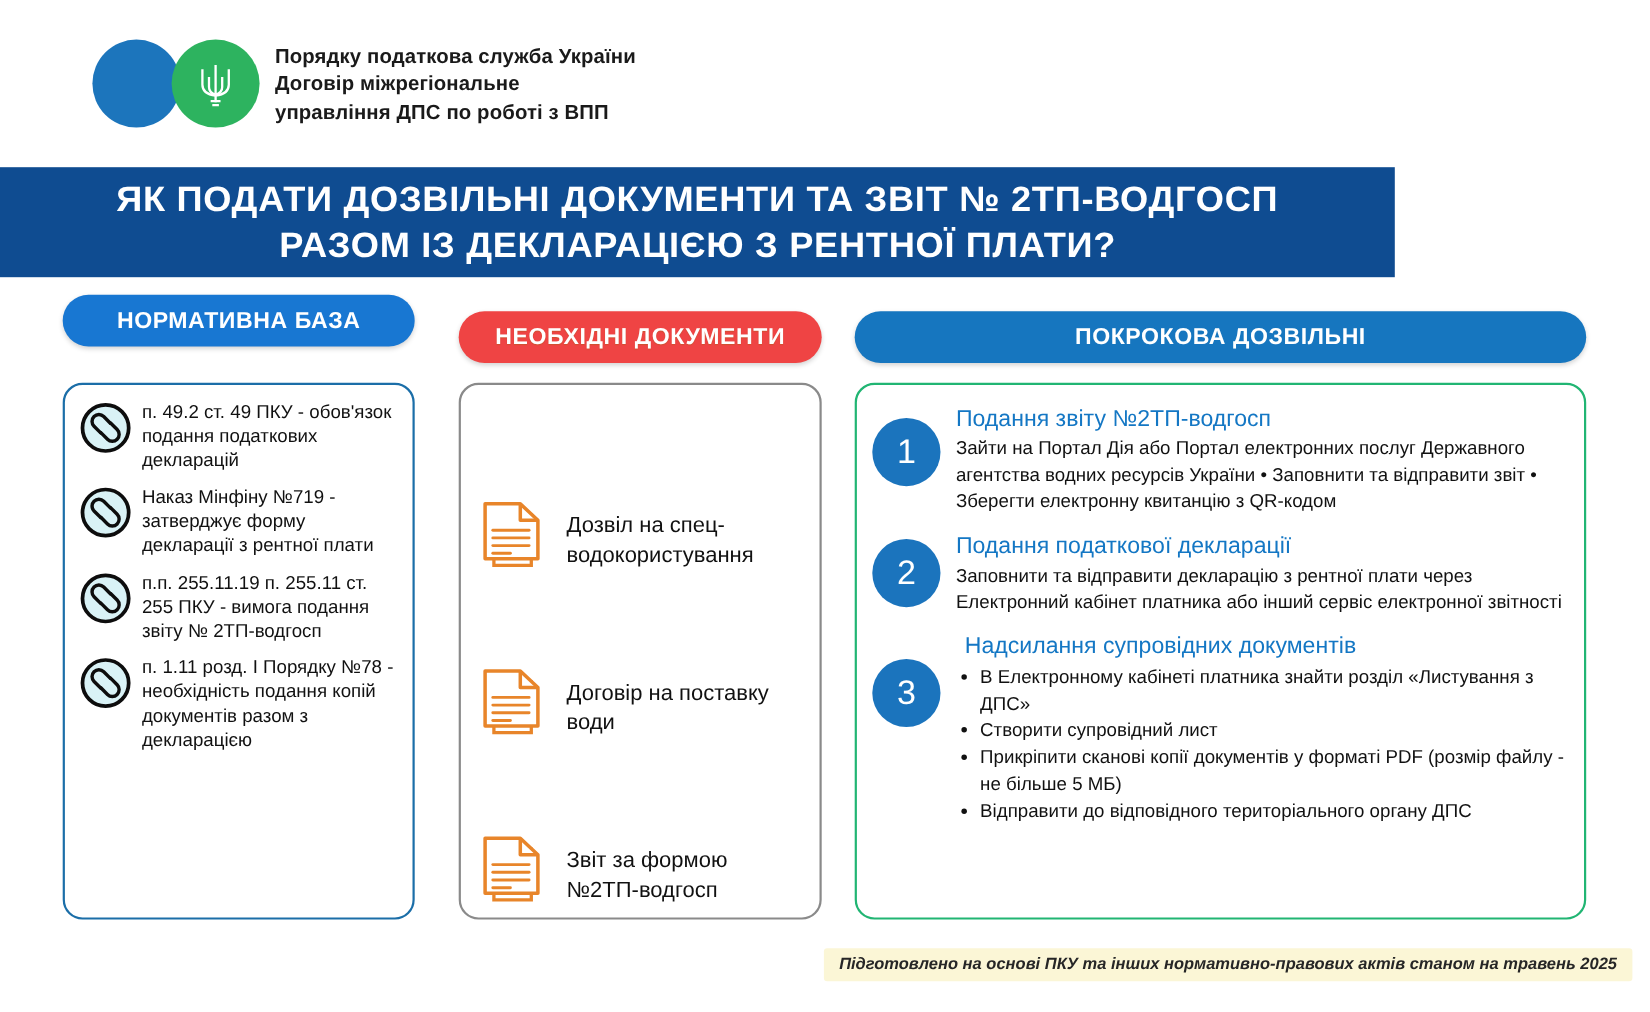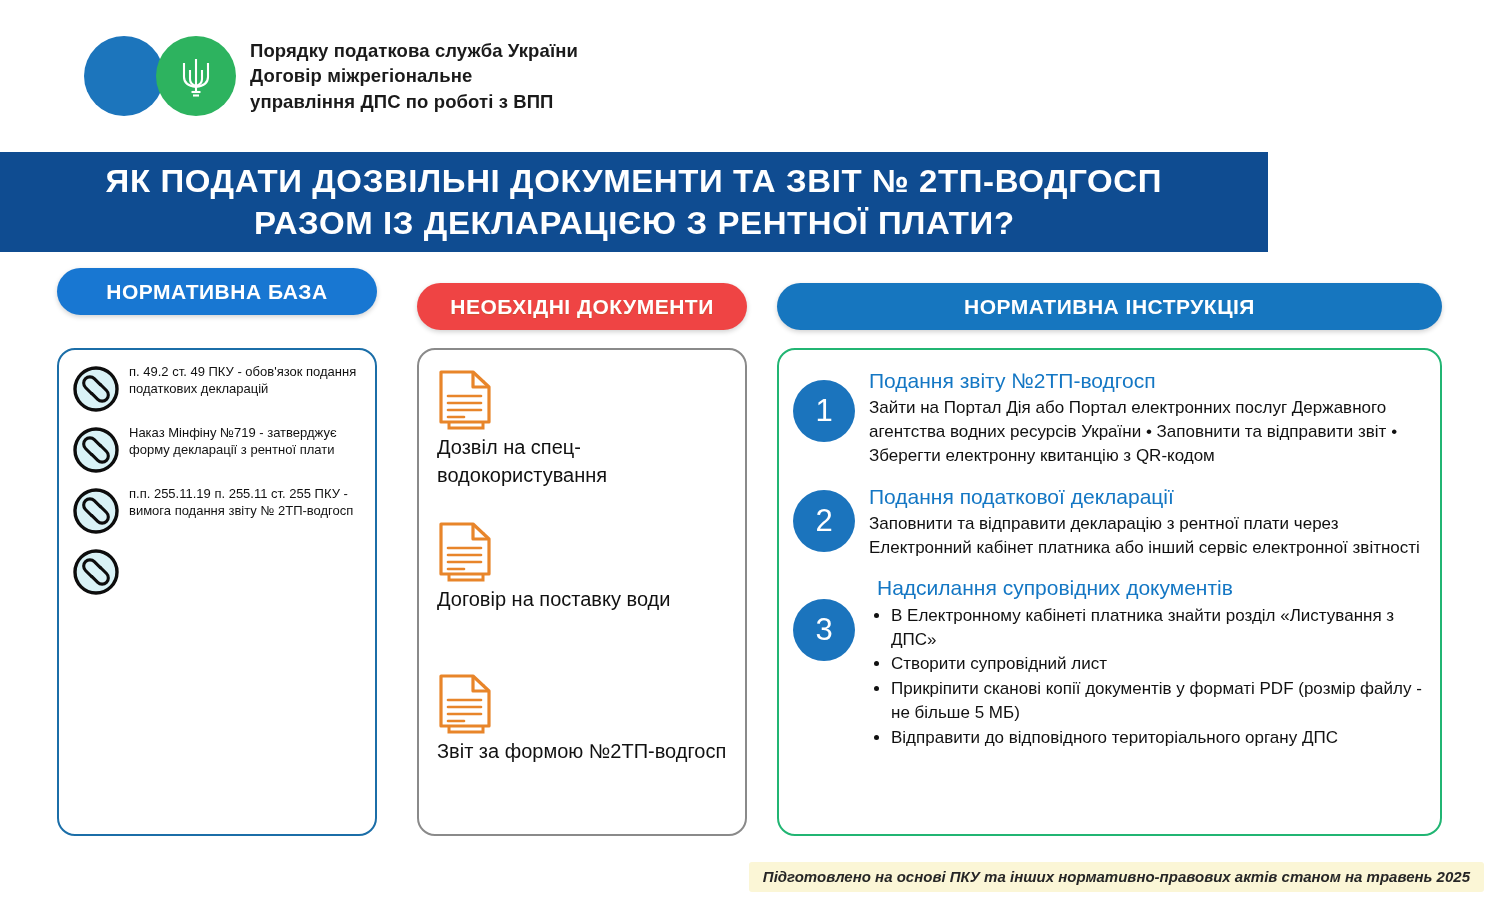--- a/index.html
+++ b/index.html
@@ -160,35 +160,34 @@
     margin-bottom: 9px;
   }
   .link-badge {
     flex: none;
     width: 50px;
     height: 50px;
     margin-top: 2px;
     margin-right: 8px;
   }
   .norm-text {
-    font-size: 13px;
+    font-size: 17px;
     line-height: 1.30;
     color: #111111;
     padding-top: 2px;
   }
 
   
   .doc-list {
     padding: 18px 14px 0 18px;
   }
   .doc-item {
     display: flex;
-    align-items: flex-start;
+    align-items: flex-end;
     height: 152px;
-    flex-direction: column;
   }
   .doc-icon {
     flex: none;
     width: 62px;
     height: 66px;
     margin-right: 16px;
   }
   .doc-text {
     font-size: 20px;
     line-height: 1.38;
@@ -286,21 +285,21 @@
   </div>
 </div>
 
 <div class="title-banner">
   <div class="title-line">ЯК ПОДАТИ ДОЗВІЛЬНІ ДОКУМЕНТИ ТА ЗВІТ № 2ТП-ВОДГОСП</div>
   <div class="title-line">РАЗОМ ІЗ ДЕКЛАРАЦІЄЮ З РЕНТНОЇ ПЛАТИ?</div>
 </div>
 
 <div class="pill pill-norm">НОРМАТИВНА БАЗА</div>
 <div class="pill pill-docs">НЕОБХІДНІ ДОКУМЕНТИ</div>
-<div class="pill pill-steps">НОРМАТИВНА ІНСТРУКЦІЯ</div>
+<div class="pill pill-steps">ПОКРОКОВА ДОЗВІЛЬНІ</div>
 
 <div class="card card-norm">
   <div class="norm-list">
 
     <div class="norm-item">
       <svg class="link-badge" viewBox="0 0 50 50">
         <circle cx="25" cy="25" r="21" fill="#d9f2f6" stroke="#0d0d0d" stroke-width="3.4"></circle>
         <g fill="none" stroke="#0d0d0d" stroke-width="3.1" stroke-linecap="round">
           <path d="M20.5 29.5 L14.5 23.5 a6.2 6.2 0 0 1 8.8 -8.8 L29.3 20.7"></path>
           <path d="M29.5 20.5 L35.5 26.5 a6.2 6.2 0 0 1 -8.8 8.8 L20.7 29.3"></path>
@@ -332,20 +331,21 @@
     </div>
 
     <div class="norm-item">
       <svg class="link-badge" viewBox="0 0 50 50">
         <circle cx="25" cy="25" r="21" fill="#d9f2f6" stroke="#0d0d0d" stroke-width="3.4"></circle>
         <g fill="none" stroke="#0d0d0d" stroke-width="3.1" stroke-linecap="round">
           <path d="M20.5 29.5 L14.5 23.5 a6.2 6.2 0 0 1 8.8 -8.8 L29.3 20.7"></path>
           <path d="M29.5 20.5 L35.5 26.5 a6.2 6.2 0 0 1 -8.8 8.8 L20.7 29.3"></path>
         </g>
       </svg>
+      <div class="norm-text">п. 1.11 розд. І Порядку №78 - необхідність подання копій документів разом з декларацією</div>
     </div>
 
   </div>
 </div>
 
 <div class="card card-docs">
   <div class="doc-list">
 
     <div class="doc-item">
       <svg class="doc-icon" viewBox="0 0 62 66">

